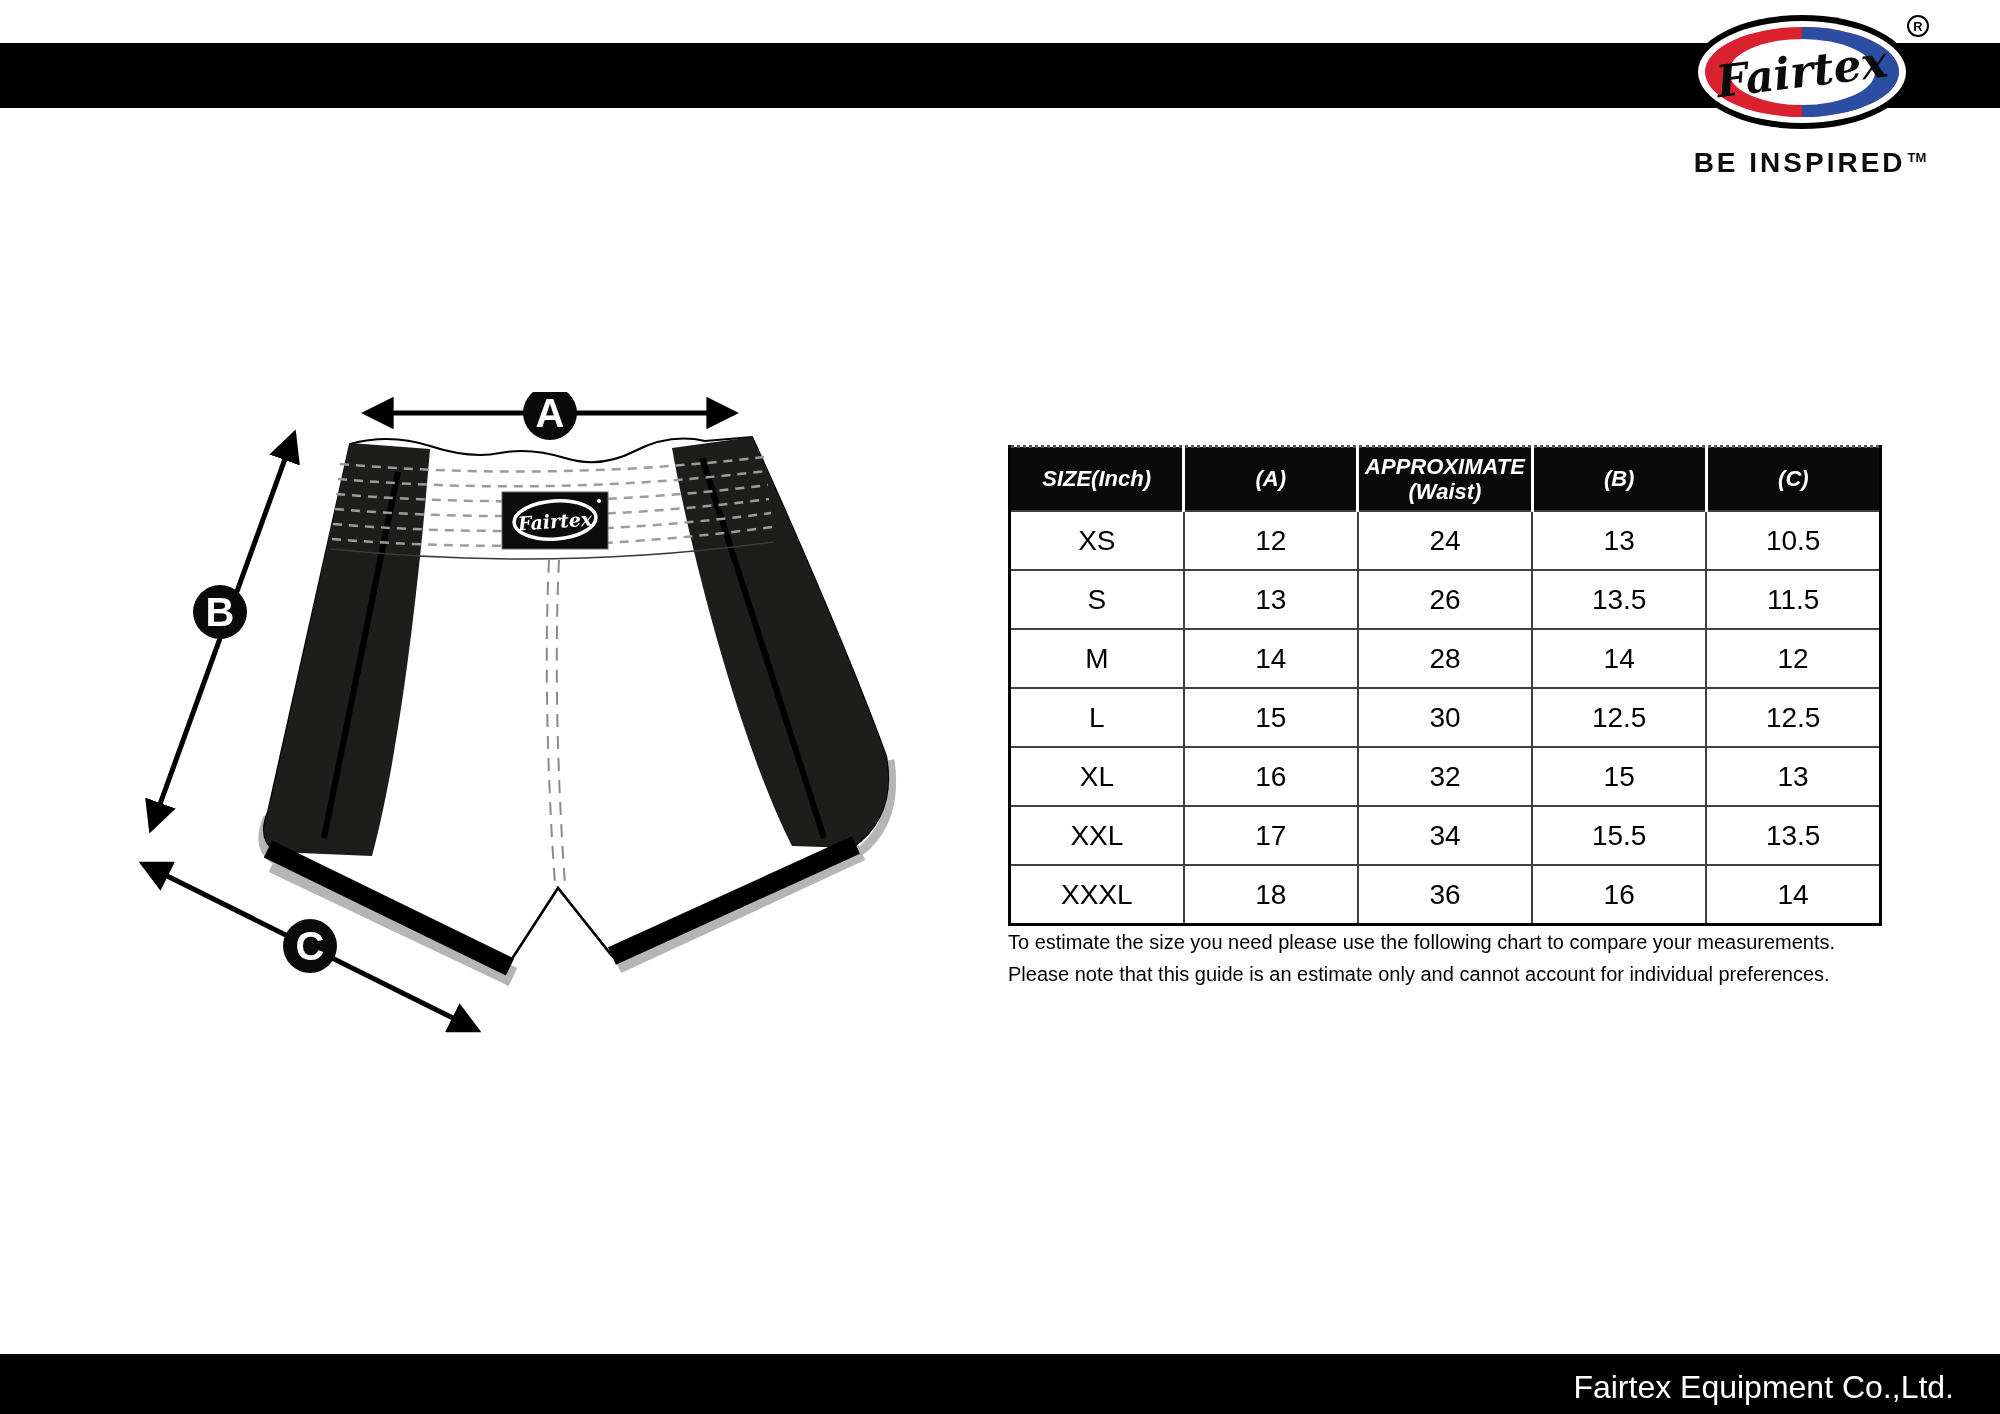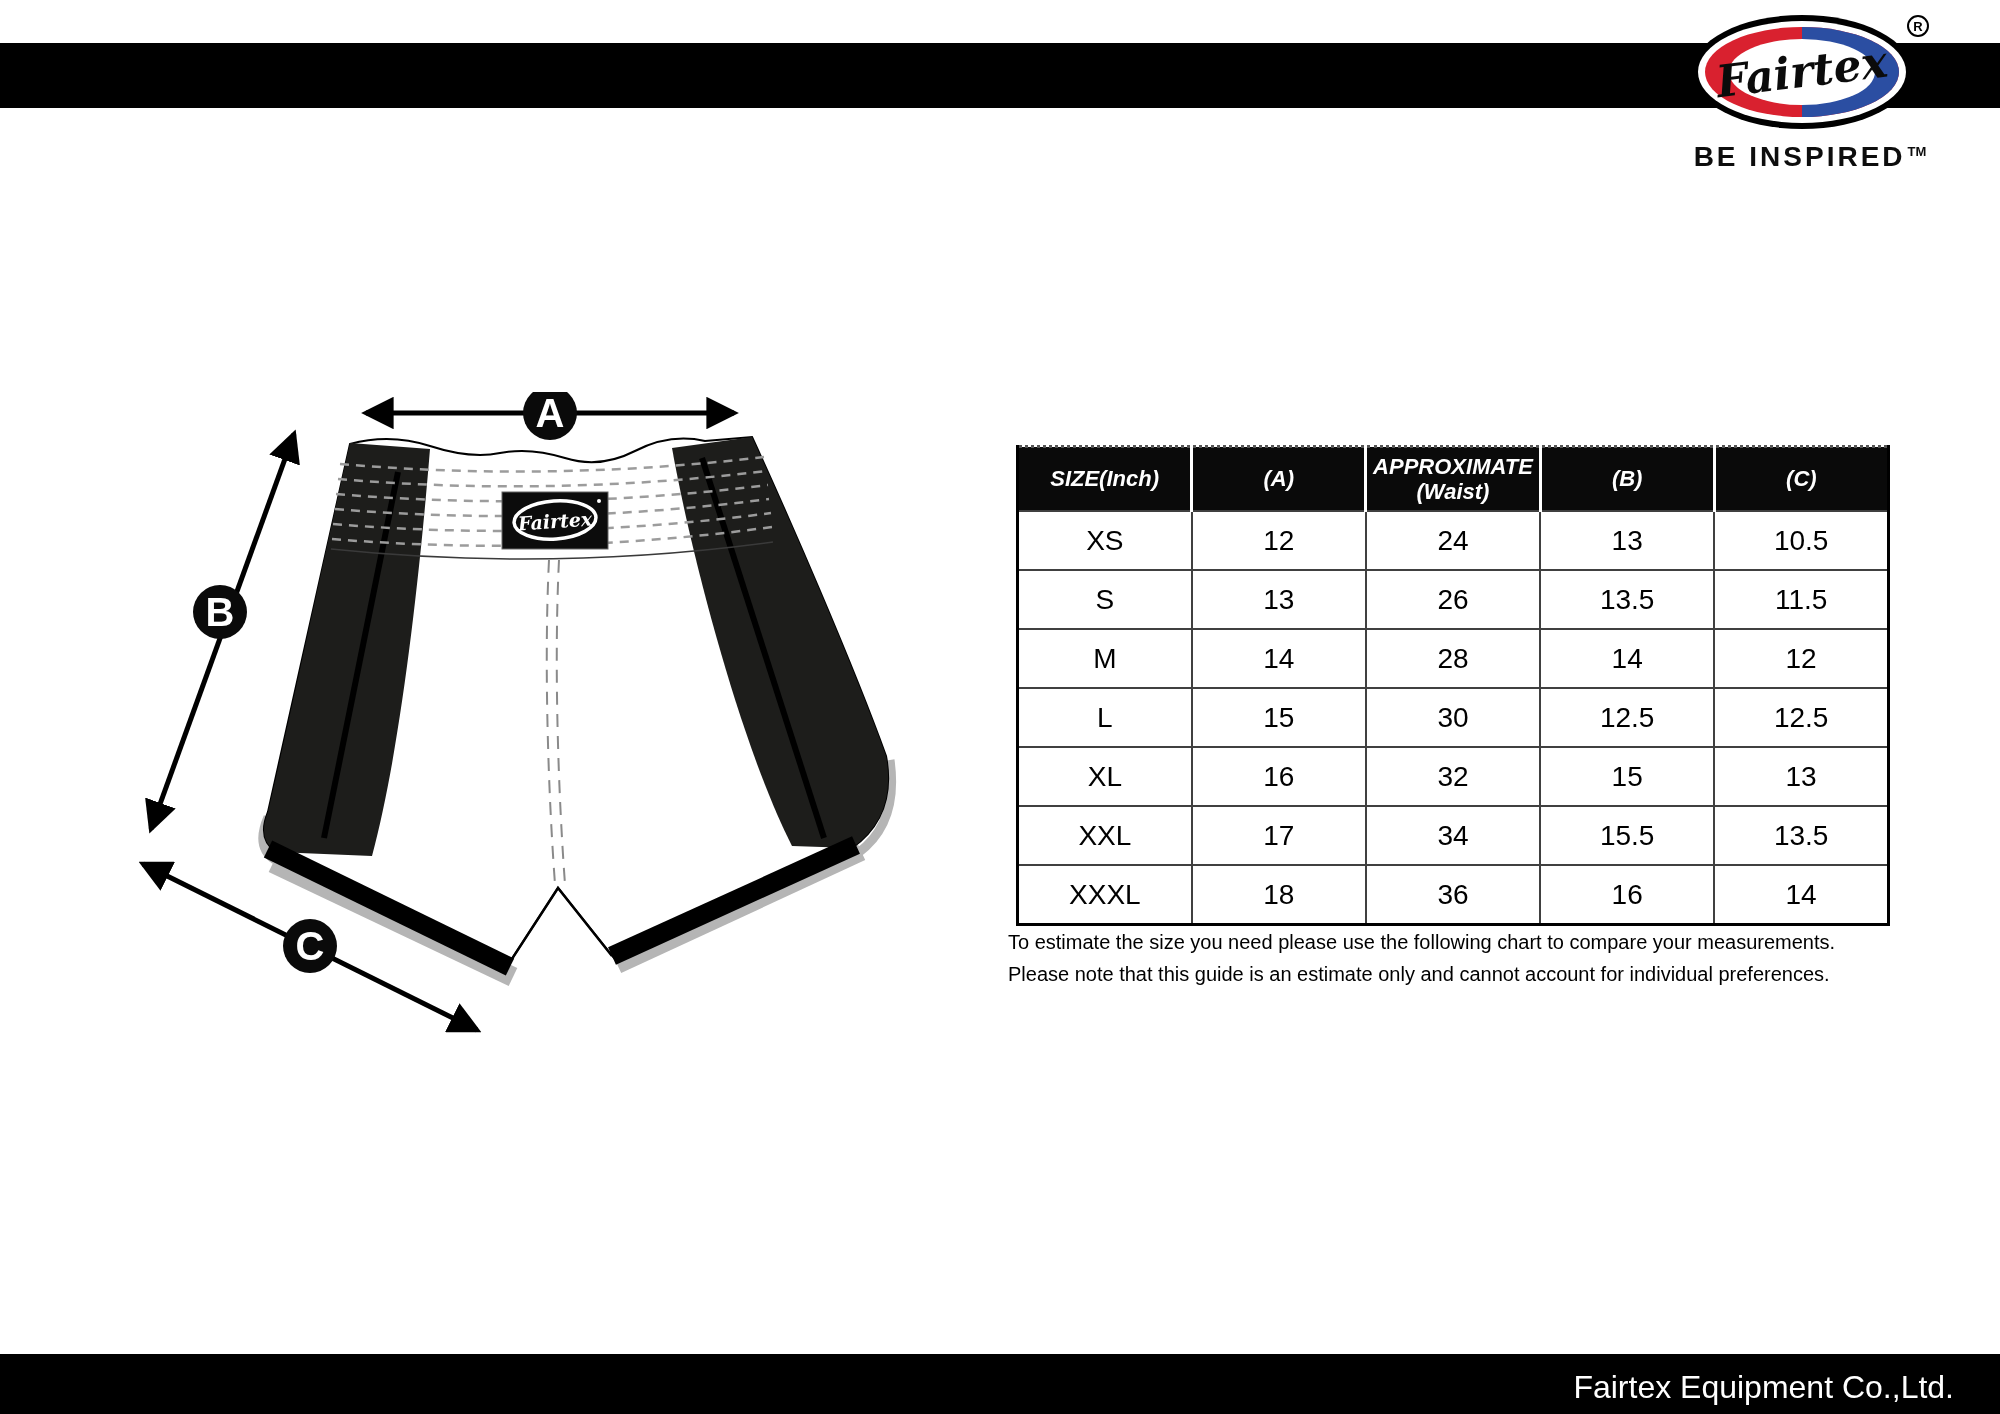--- a/index.html
+++ b/index.html
@@ -5,30 +5,30 @@
   html,body { margin:0; padding:0; background:#e8e8e8; }
   .canvas {
     position:relative; width:2000px; height:1414px; background:#ffffff;
     font-family:"Liberation Sans", sans-serif; overflow:hidden; margin:0 auto;
   }
   
   .top-bar { position:absolute; left:0; top:43px; width:2000px; height:65px; background:#000; }
   
   .logo-wrap { position:absolute; top:12px; right:58px; width:264px; text-align:center; }
   .logo-svg { display:block; margin:0 auto; }
-  .tagline { margin-top:5px; font-weight:bold; font-size:28px; letter-spacing:3px;
+  .tagline { margin-top:11px; font-weight:bold; font-size:28px; letter-spacing:3px;
              color:#0d0d0d; white-space:nowrap; }
   .tm { font-size:13px; vertical-align:super; letter-spacing:0; margin-left:2px; }
   
   .diagram-svg { position:absolute; left:100px; top:392px; }
   
   .right-col { position:absolute; left:1008px; top:430px; width:880px; }
   .title { margin:0; font-size:42px; font-weight:bold; color:#000; letter-spacing:0.5px; }
   table.size-table { border-collapse:collapse; width:874px; margin-top:15px;
-                     border:3px solid #000; border-top:3px dotted #555; table-layout:fixed;margin-left:8px; }
+                     border:3px solid #000; border-top:3px dotted #555; table-layout:fixed; }
   table.size-table th {
     background:#0a0a0a; color:#fff; font-style:italic; font-weight:bold;
     font-size:22px; height:62px; border-left:3px solid #fff; vertical-align:middle;
     text-align:center; padding:0; line-height:1.15;
   }
   table.size-table th:first-child { border-left:none; }
   table.size-table td {
     border:2px solid #404040; text-align:center; font-size:28px; height:57px;
     color:#000; padding:0; background:#fff;
   }

